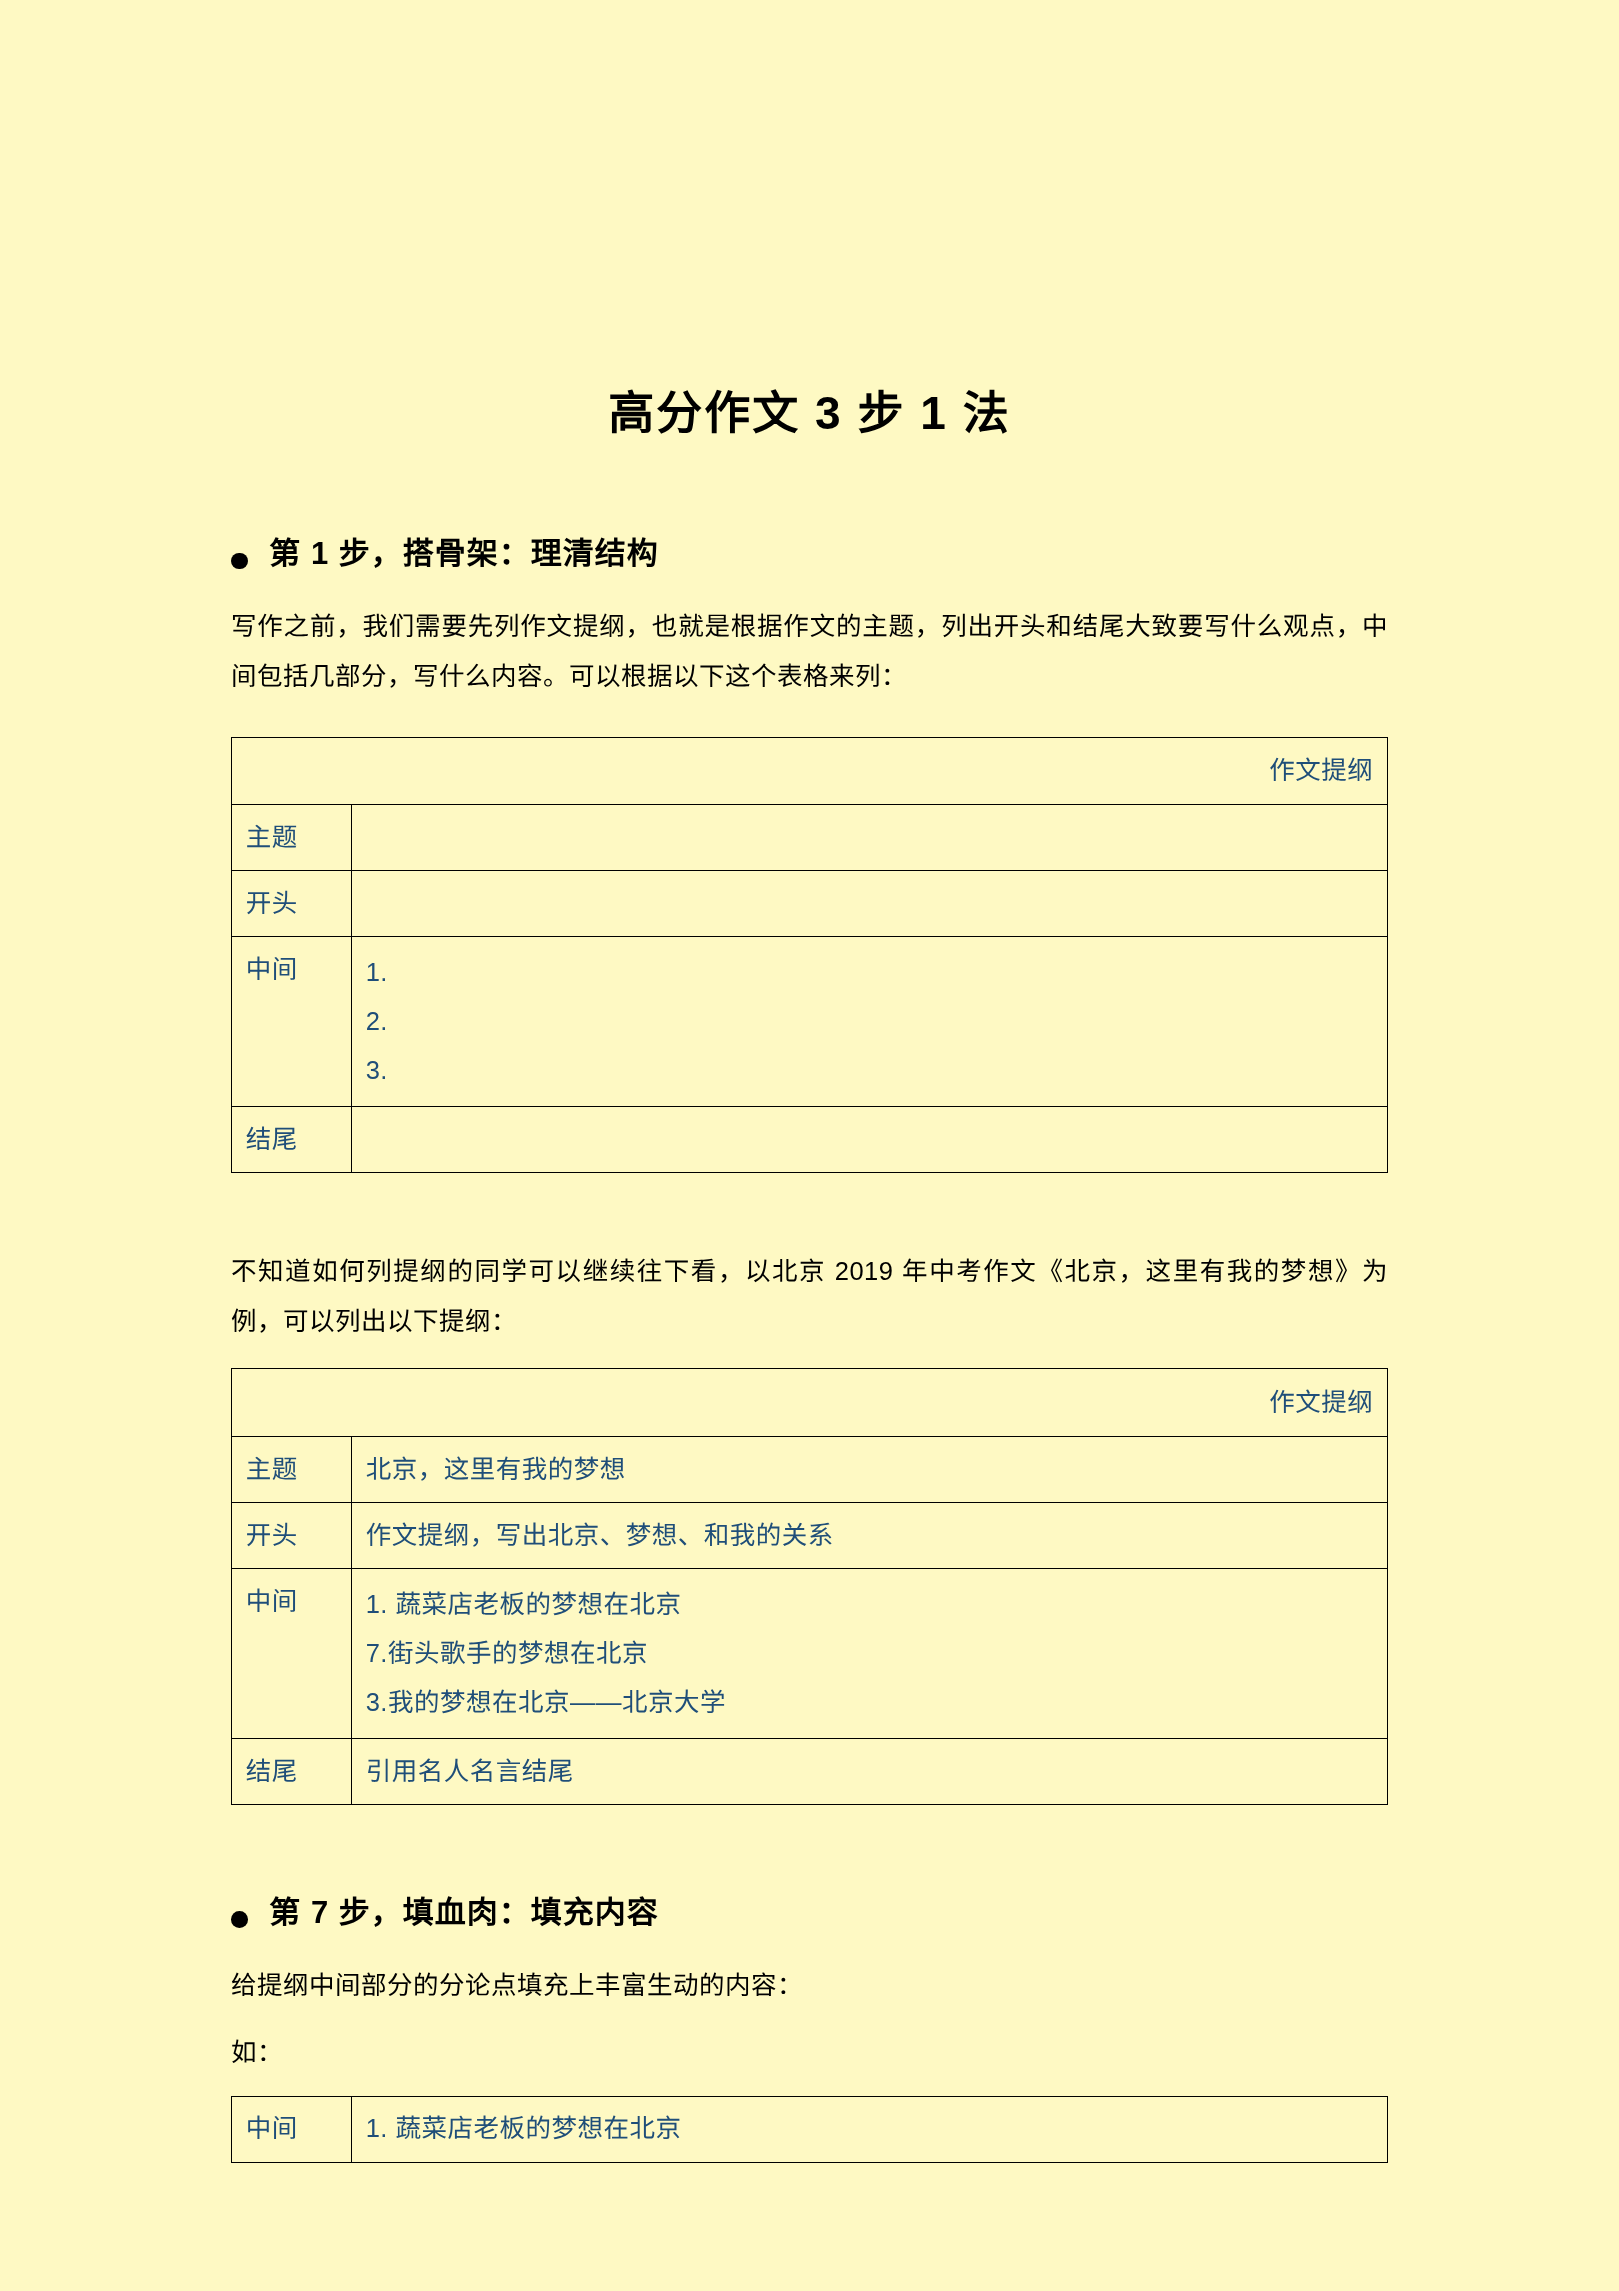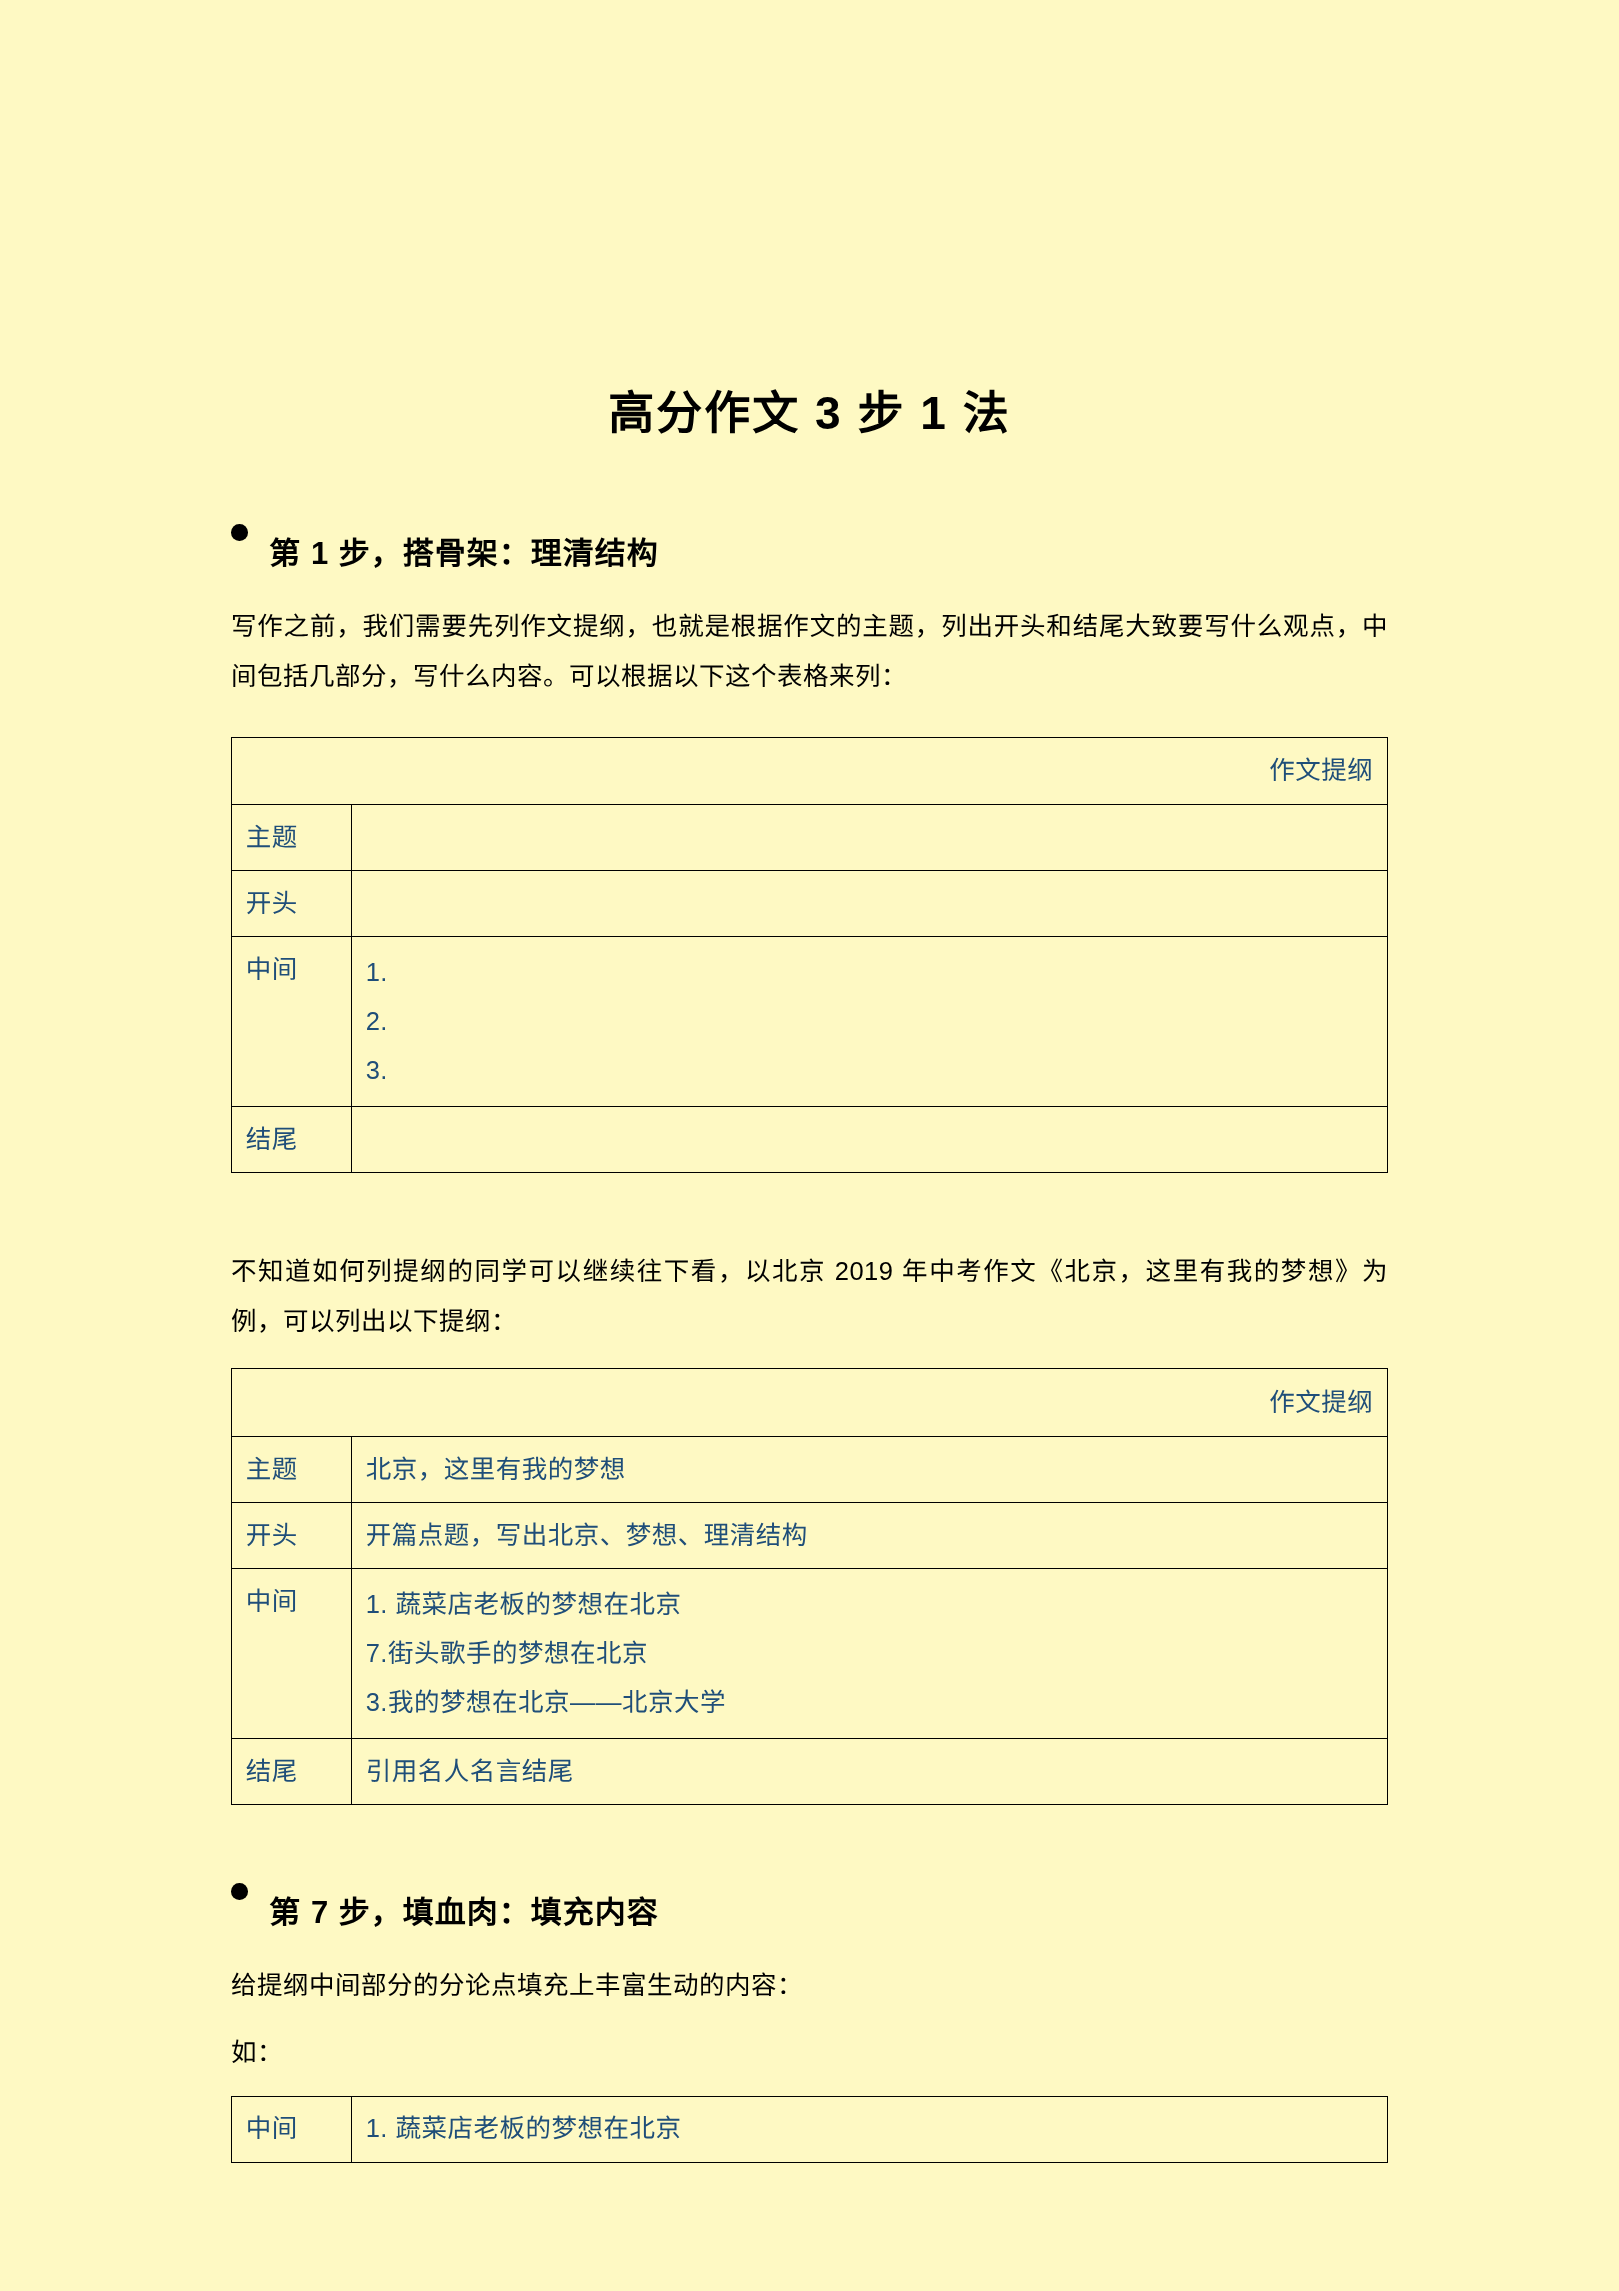--- a/index.html
+++ b/index.html
@@ -26,21 +26,21 @@
     text-align: center;
     font-size: 46px;
     font-weight: bold;
     letter-spacing: 2px;
     margin: 0;
     padding-top: 382px;
     line-height: 1.35;
   }
   .section-heading {
     display: flex;
-    align-items: flex-start;
+    align-items: flex-end;
     gap: 21.6px;
     font-size: 31px;
     font-weight: bold;
     margin: 0;
     padding-top: 84px;
     letter-spacing: 1px;
   }
   .bullet-dot {
     display: inline-block;
     width: 16.7px;
@@ -166,21 +166,21 @@
     <tbody>
       <tr>
         <td class="header-cell" colspan="2">作文提纲</td>
       </tr>
       <tr>
         <td class="label-col">主题</td>
         <td>北京，这里有我的梦想</td>
       </tr>
       <tr>
         <td class="label-col">开头</td>
-        <td>开篇点题，写出北京、梦想、理清结构</td>
+        <td>作文提纲，写出北京、梦想、和我的关系</td>
       </tr>
       <tr>
         <td class="label-col">中间</td>
         <td class="mid-list">
           <div>1. 蔬菜店老板的梦想在北京</div>
           <div>7.街头歌手的梦想在北京</div>
           <div>3.我的梦想在北京——北京大学</div>
         </td>
       </tr>
       <tr>

